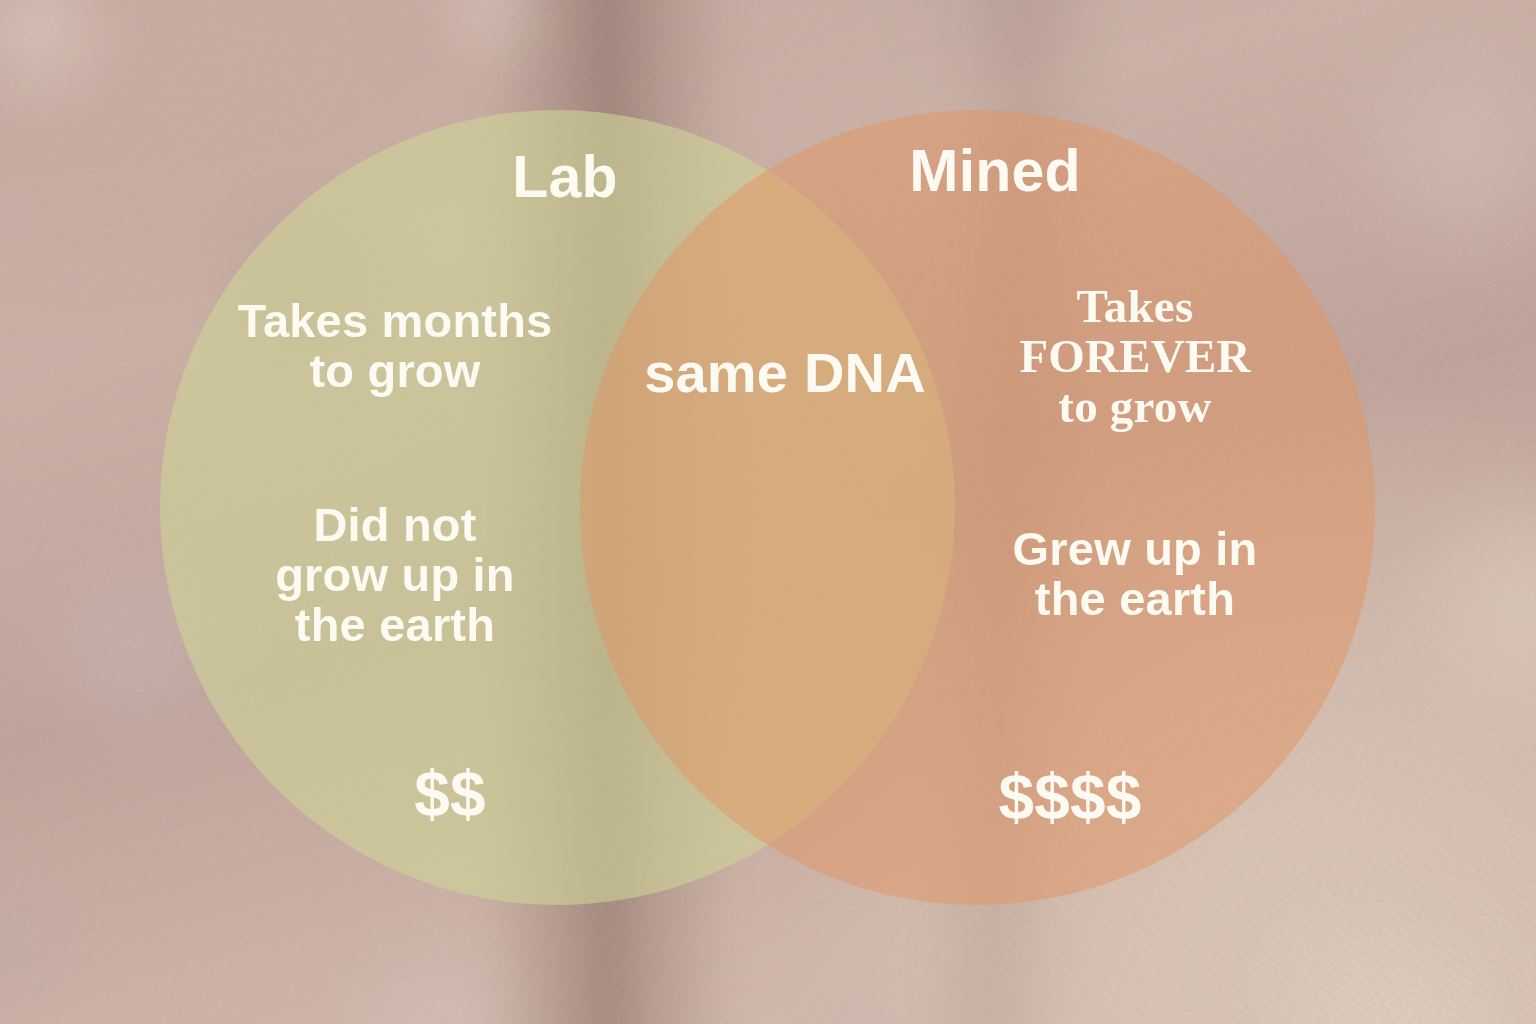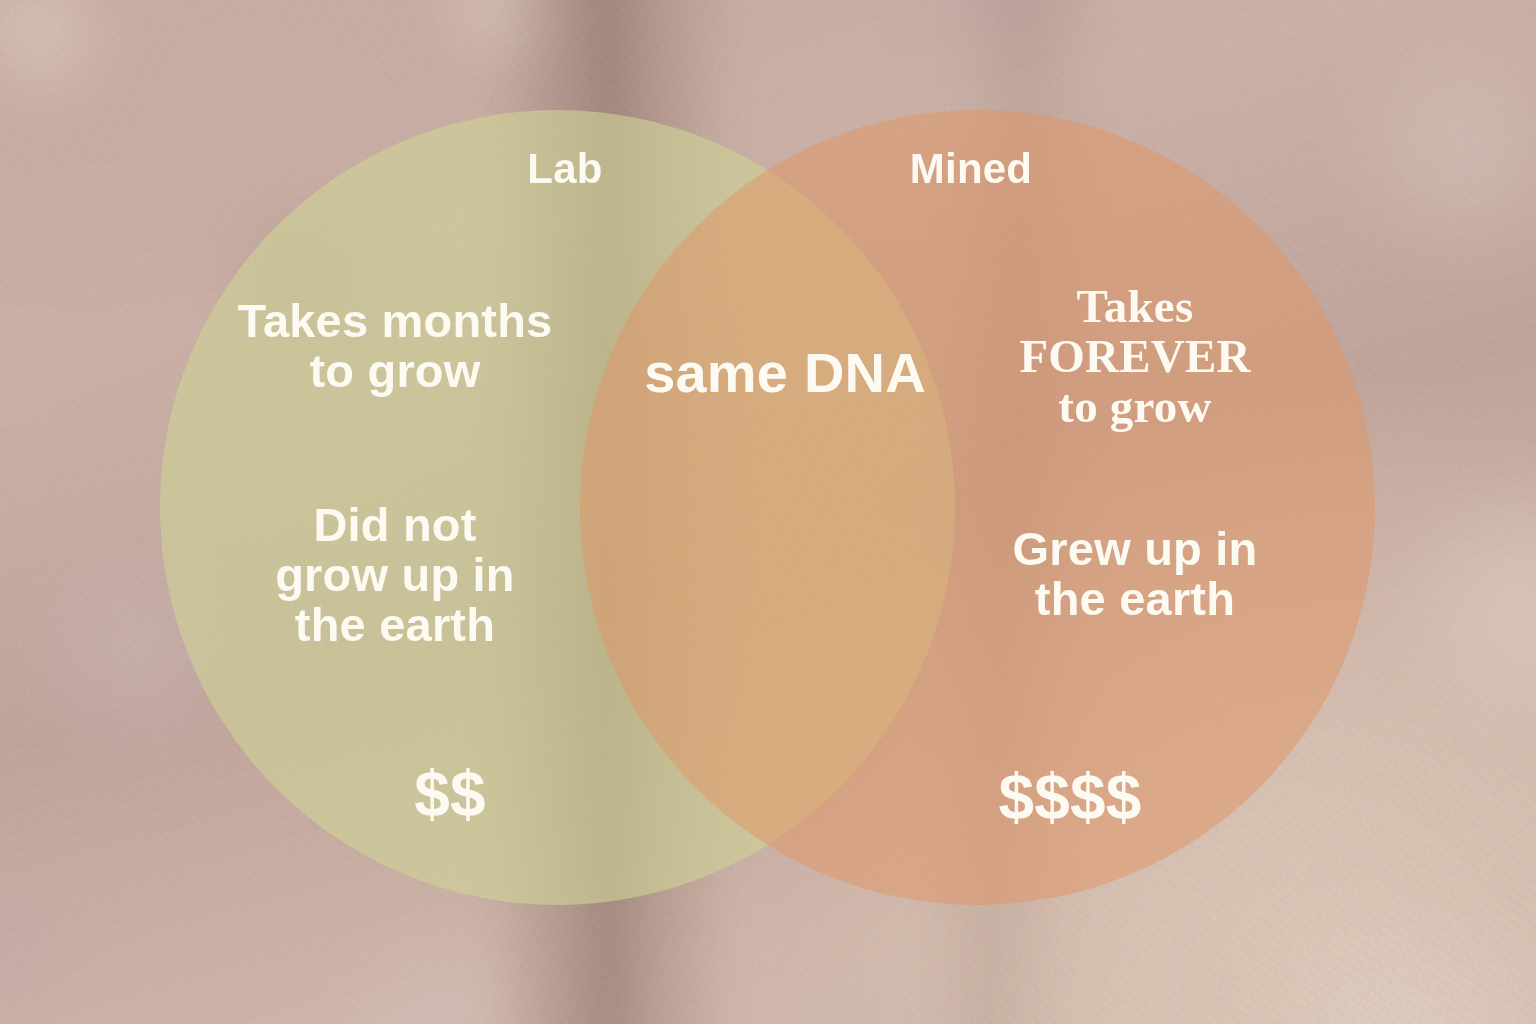--- a/index.html
+++ b/index.html
@@ -92,27 +92,27 @@
 
   
   .txt{
     position:absolute;
     color:#fdfaf2;
     text-align:center;
     line-height:1.06;
     white-space:pre-line;
     letter-spacing:.2px;
   }
-  .title{font-size:42px;font-weight:700;line-height:1;}
+  .title{font-size:59px;font-weight:700;line-height:1;}
   .body{font-size:47px;font-weight:600;}
   .money{font-size:64px;font-weight:700;line-height:1;}
   .mid{font-size:56px;font-weight:600;line-height:1;}
 
   #title-lab      {left:400px; top:148px; width:330px;}
-  #title-mined    {left:796px; top:142px; width:350px;margin-top:6px;}
+  #title-mined    {left:820px; top:142px; width:350px;}
 
   #lab-line-1     {left:200px; top:296px; width:390px;}
   #lab-line-2     {left:200px; top:500px; width:390px;}
   #lab-price      {left:300px; top:762px; width:300px;}
 
   #mid-line-1     {left:620px; top:345px; width:330px;}
   #mid-line-2     {left:620px; top:470px; width:330px;}
   #mid-line-3     {left:600px; top:605px; width:370px;}
 
   #mined-line-1   {left:960px; top:282px; width:350px;font-family:Liberation Serif, serif;}

